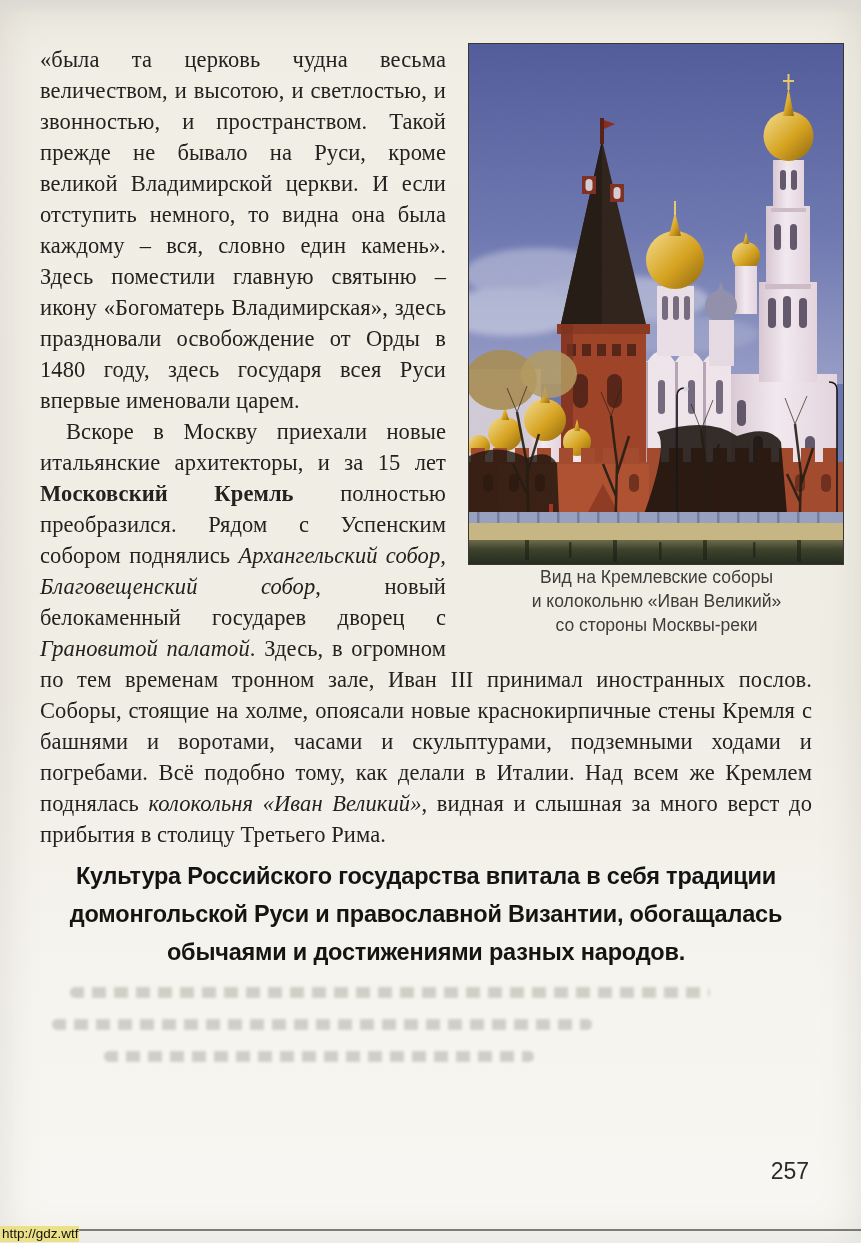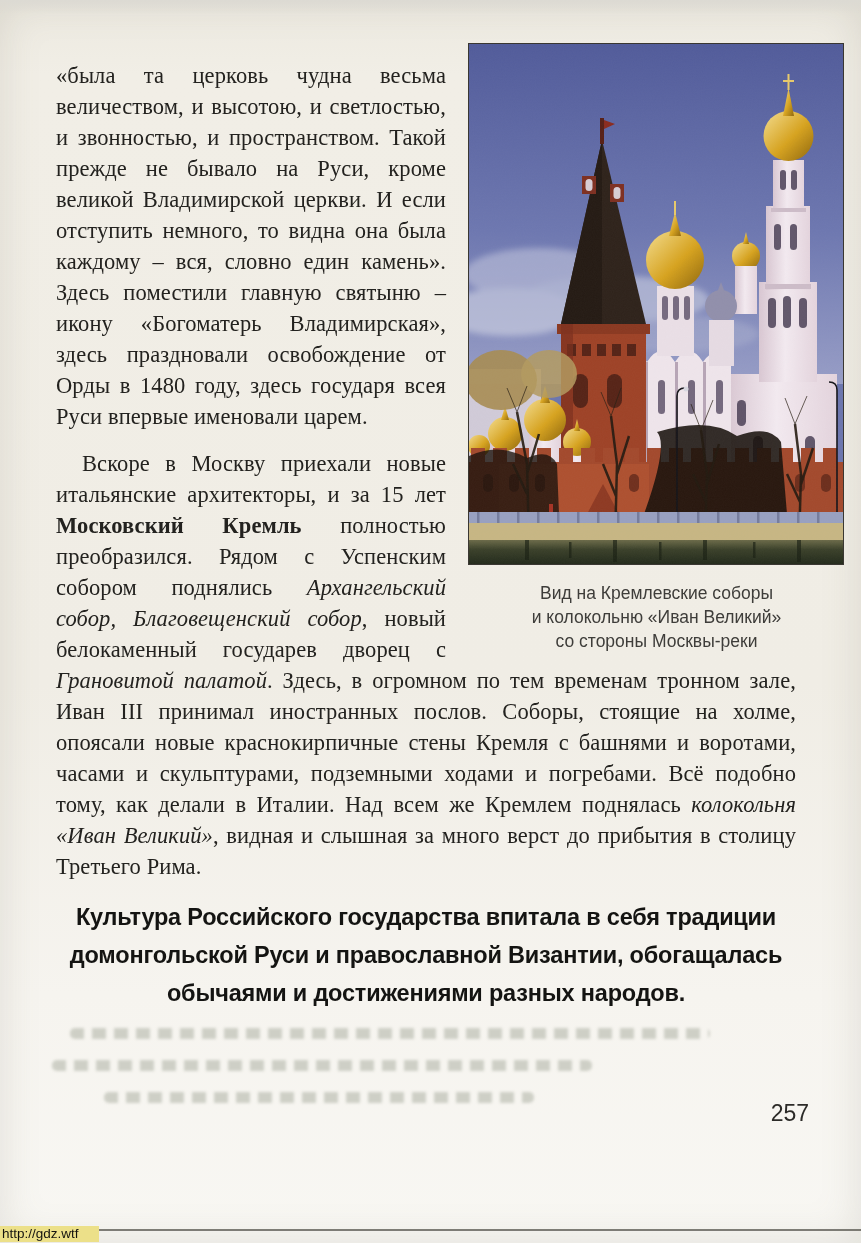--- a/index.html
+++ b/index.html
@@ -9,45 +9,45 @@
   .page{position:relative;width:861px;height:1243px;overflow:hidden;
         background:linear-gradient(180deg,#ecE9e0 0%,#f1eee6 6%,#f0ede5 55%,#f6f4ef 80%,#f8f7f3 100%);
         box-shadow:inset 0 0 40px rgba(120,115,100,.18);}
   .scan-top-edge{position:absolute;top:0;left:0;width:861px;height:14px;
         background:linear-gradient(180deg,#dcdad3,rgba(220,218,211,0));}
   .content{position:relative;padding:44px 49px 0 40px;color:#23221f;}
   
   .figure{float:right;width:377px;margin:-1px -33px 12px 22px;}
   .photo-frame{width:374px;height:520px;border:1.6px solid #3a3732;background:#6b75ae;}
   .photo-frame svg{display:block;}
-  figcaption{margin-top:16px;text-align:center;white-space:pre-line;
+  figcaption{text-align:center;white-space:pre-line;
         font-family:"Liberation Sans","DejaVu Sans",sans-serif;
         font-size:17.5px;line-height:24px;color:#3e3d3a;}
-  p{margin:16px;}
+  p{margin:0;}
   .body-text{font-size:22.5px;line-height:31px;text-align:justify;
         letter-spacing:.1px;color:#23221f;hyphens:auto;}
   .indent{text-indent:26px;}
   .summary{clear:none;margin-top:7px;
         font-family:"Liberation Sans","DejaVu Sans",sans-serif;
         font-weight:bold;font-size:23.5px;line-height:38px;
         letter-spacing:-0.2px;color:#141412;text-align:center;}
   
   .ghost{margin-top:16px;filter:blur(1.6px);opacity:.38;}
   .ghost .g{height:11px;border-radius:5px;margin-bottom:21px;
         background:repeating-linear-gradient(90deg,#8e9483 0 14px,rgba(142,148,131,0) 14px 22px);}
   .g1{width:640px;margin-left:30px;}
   .g2{width:540px;margin-left:12px;}
   .g3{width:430px;margin-left:64px;}
-  .page-number{position:absolute;top:1100px;right:52px;
+  .page-number{position:absolute;top:1158px;right:52px;
         font-family:"Liberation Sans","DejaVu Sans",sans-serif;
         font-size:23px;color:#2c2b28;}
   .bottom-line{position:absolute;top:1229px;left:0;width:861px;height:2px;
         background:#56544d;opacity:.75;}
   .watermark{position:absolute;top:1226px;left:0;z-index:3;
-        background:#ece089;padding:0 20px 1px 2px;
+        background:#ece089;padding:0 0 1px 2px;
         font-family:"Liberation Sans","DejaVu Sans",sans-serif;
         font-size:13.5px;color:#14130f;}
 </style>
 </head>
 <body>
 
 <div class="page">
   <div class="scan-top-edge"></div>
 
   <div class="content">

